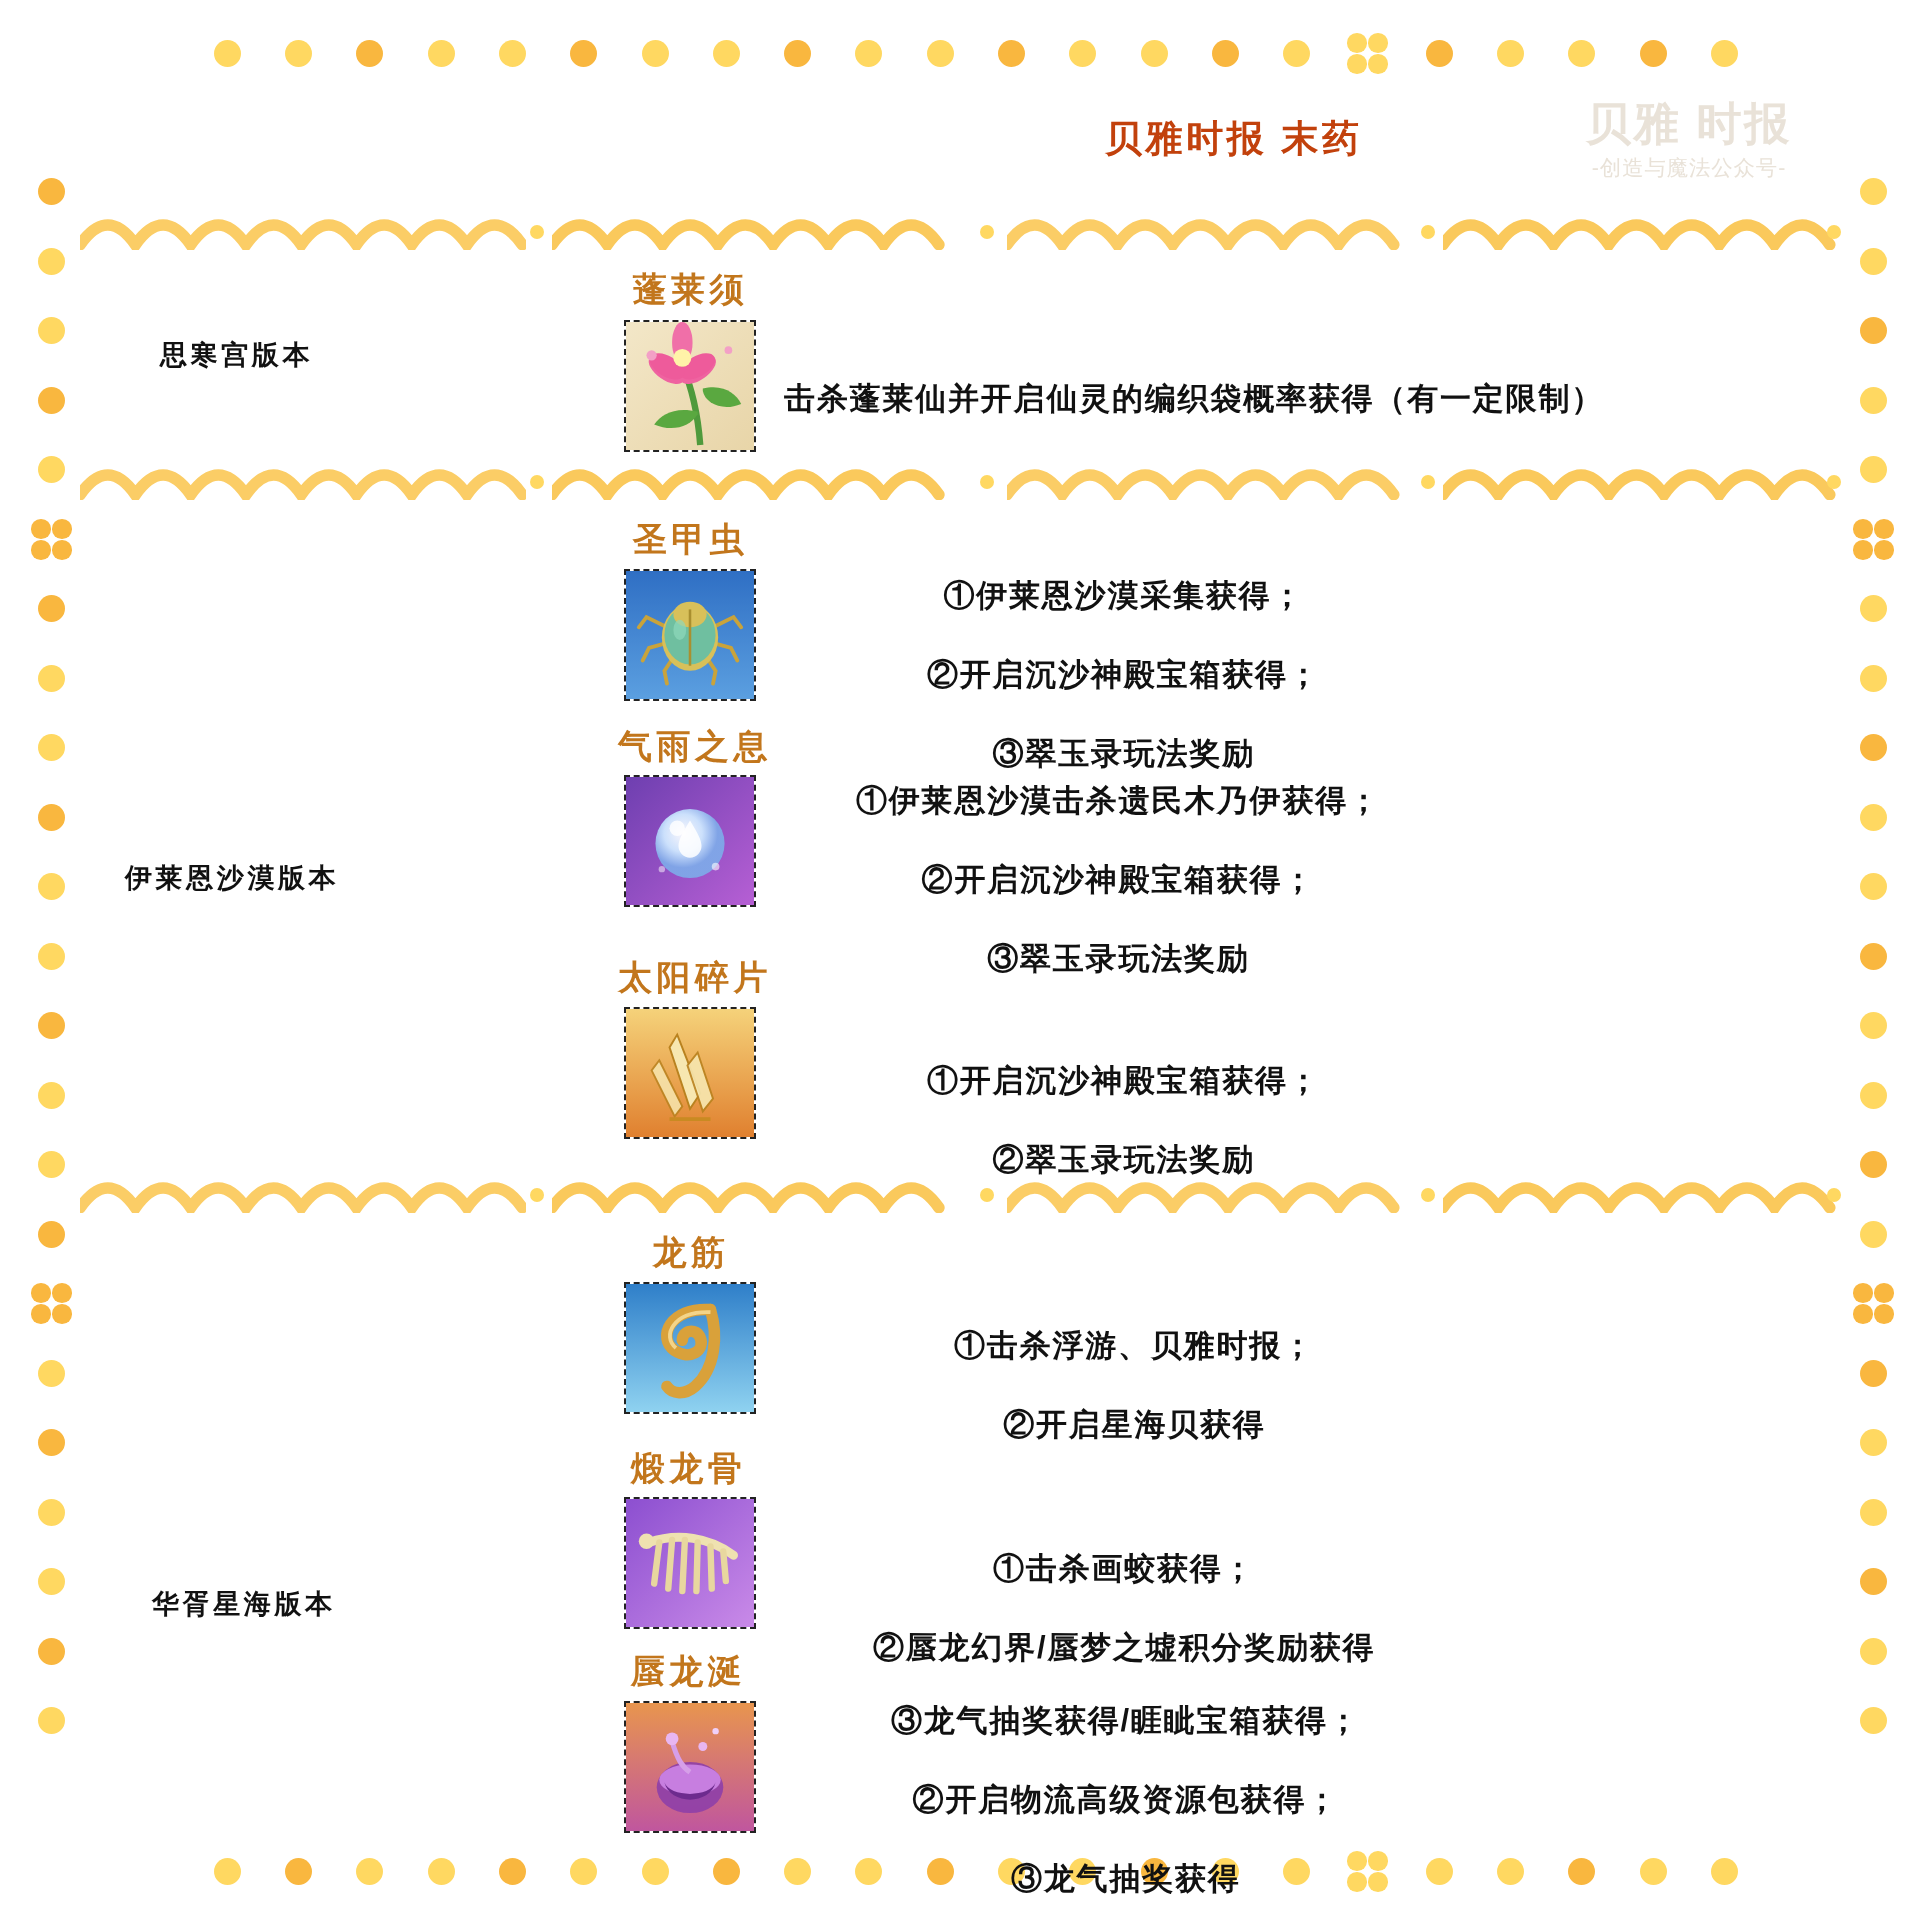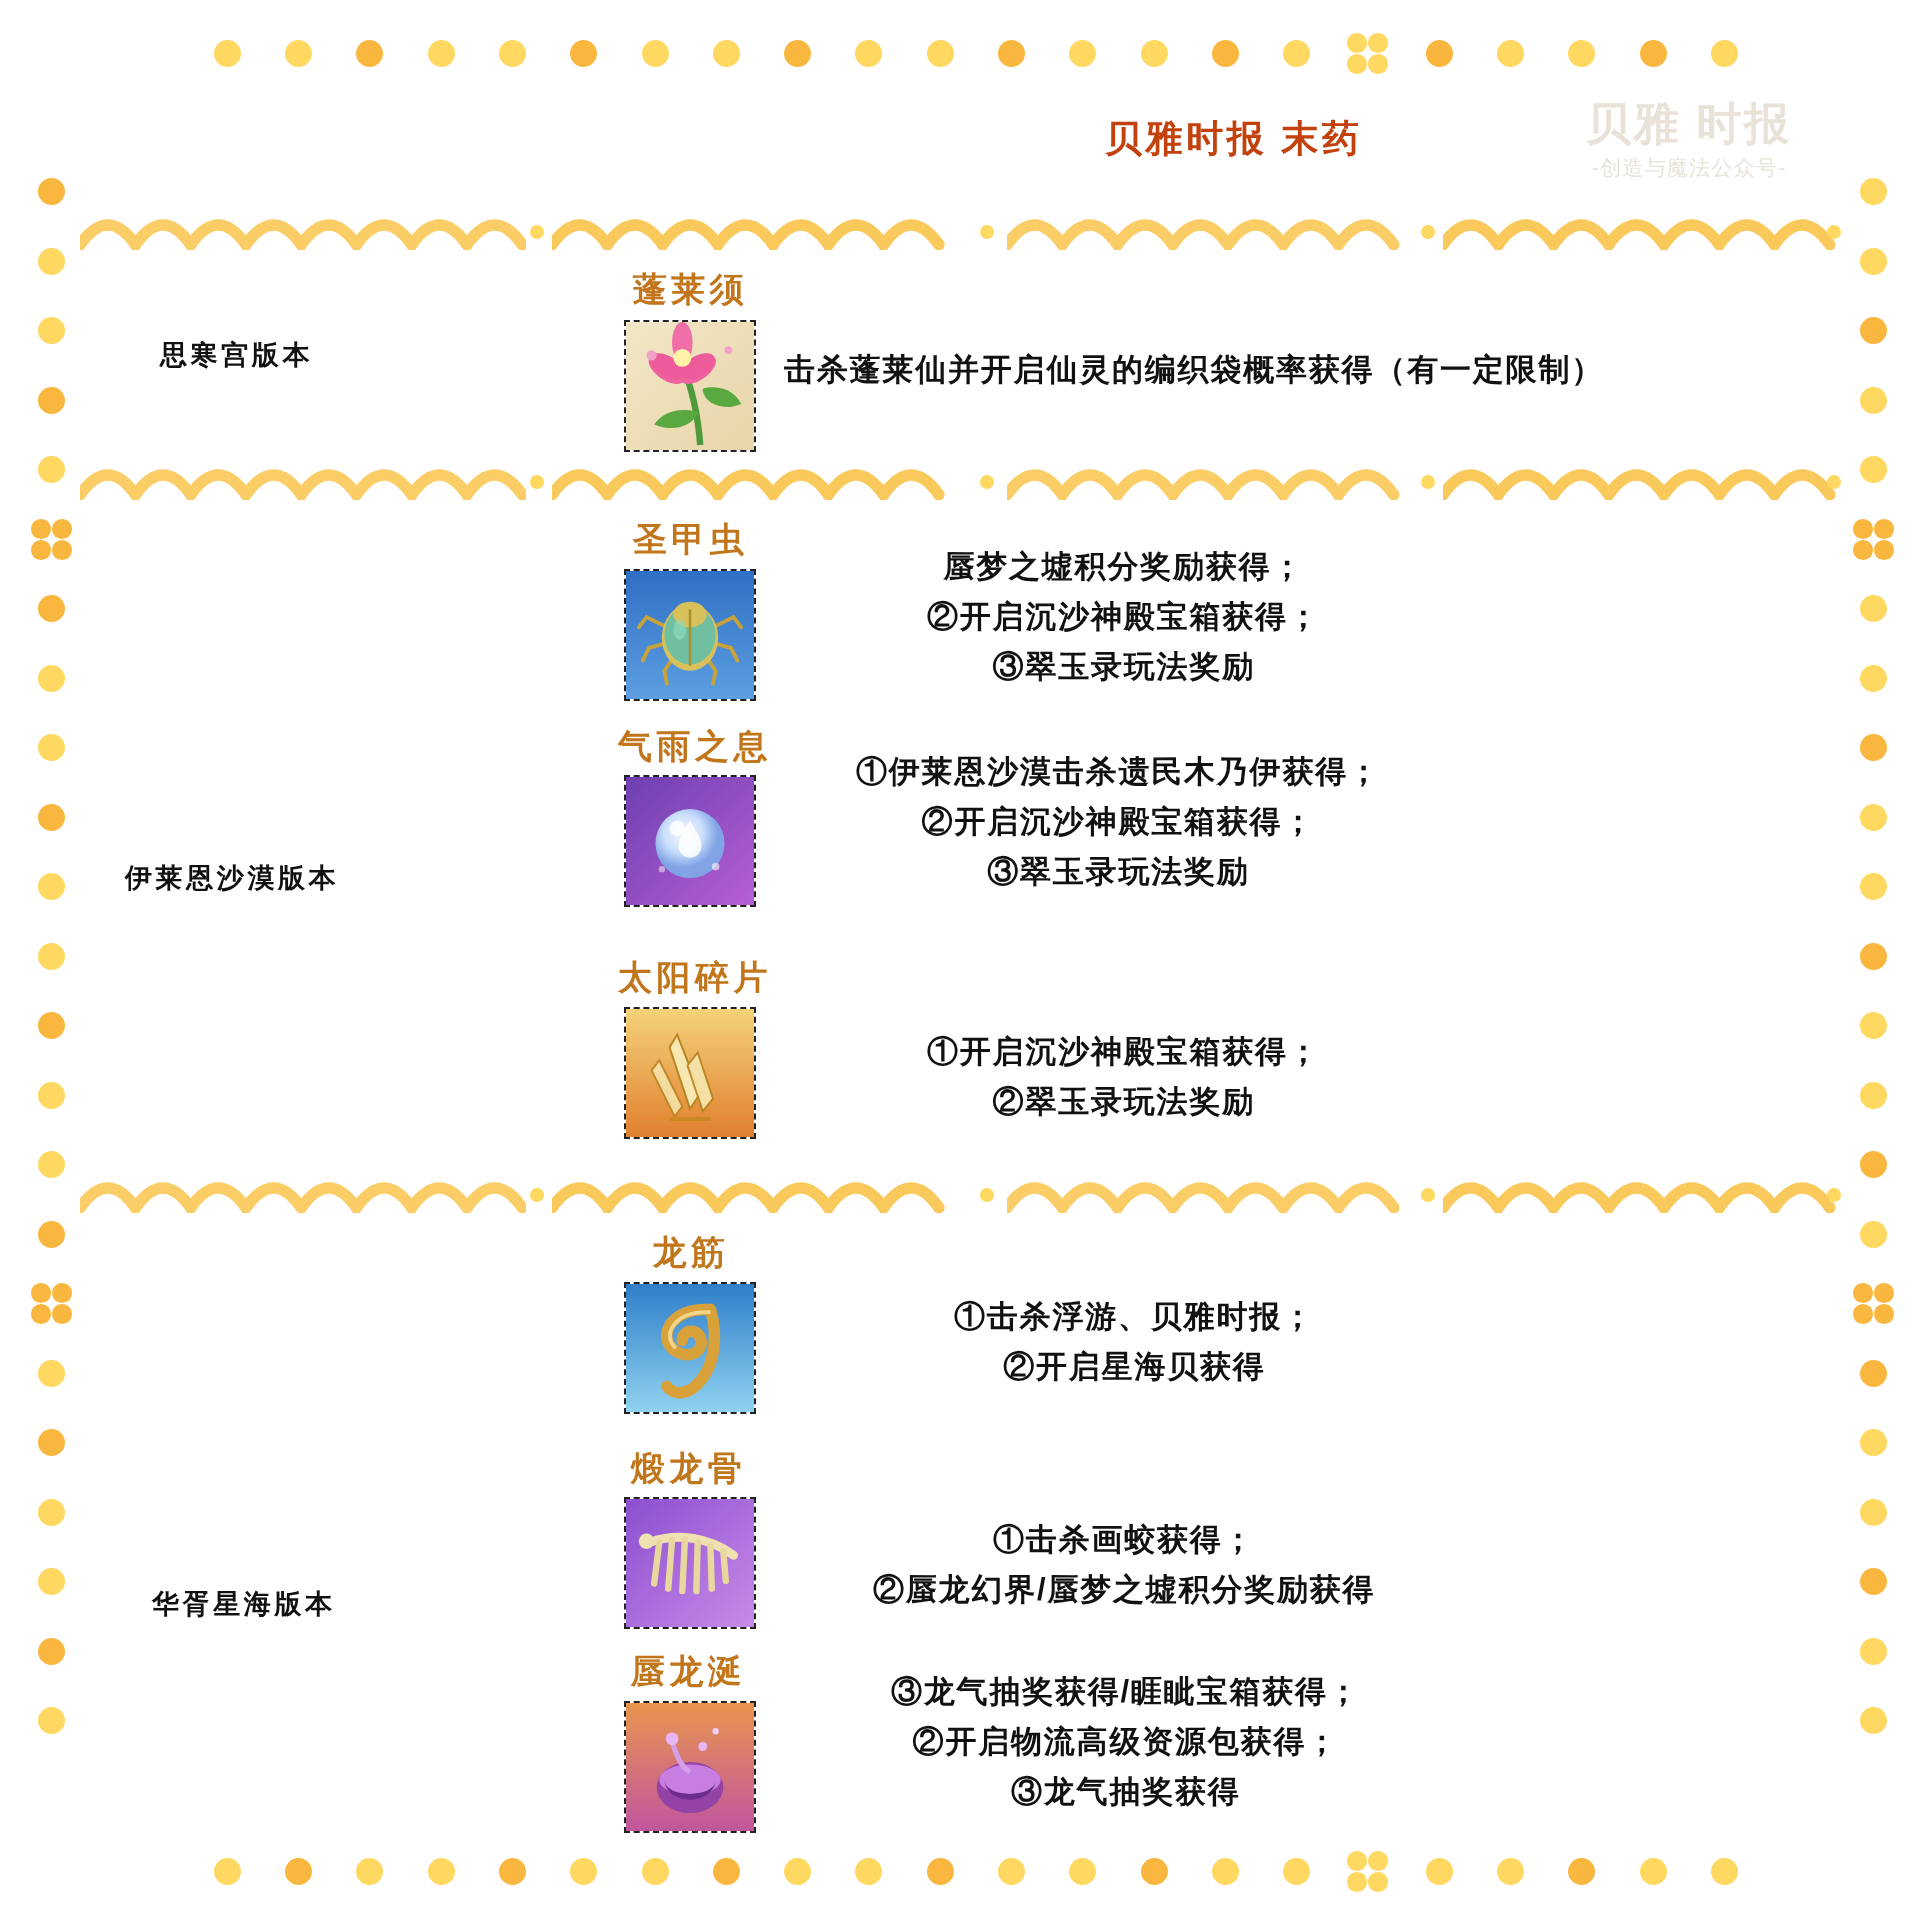--- a/index.html
+++ b/index.html
@@ -146,21 +146,21 @@
   }
   .desc {
     position: absolute;
     font-size: 31px;
     font-weight: bold;
     color: #111111;
     letter-spacing: 1.8px;
     line-height: 1.62;
     white-space: nowrap;
   }
-  .desc div { text-align: center; }
+  .desc div { text-align: center; margin-top: 29px; }
 </style>
 </head>
 <body>
 
 <div class="border-dots" id="border-layer">
     <div class="dot" style="left: 214px; top: 40px; width: 27px; height: 27px; background: rgb(255, 216, 97);"></div>
     <div class="dot" style="left: 285px; top: 40px; width: 27px; height: 27px; background: rgb(255, 216, 97);"></div>
     <div class="dot" style="left: 356px; top: 40px; width: 27px; height: 27px; background: rgb(249, 183, 63);"></div>
     <div class="dot" style="left: 428px; top: 40px; width: 27px; height: 27px; background: rgb(255, 216, 97);"></div>
     <div class="dot" style="left: 499px; top: 40px; width: 27px; height: 27px; background: rgb(255, 216, 97);"></div>
@@ -430,21 +430,21 @@
           </g>
           <ellipse cx="50" cy="52" rx="22" ry="26" fill="#d8c05a"></ellipse>
           <ellipse cx="50" cy="50" rx="20" ry="23" fill="#6fbfa0"></ellipse>
           <ellipse cx="50" cy="34" rx="13" ry="10" fill="#d8c05a"></ellipse>
           <path d="M50 30 L50 74" stroke="#a98f2f" stroke-width="2"></path>
           <ellipse cx="42" cy="46" rx="5" ry="8" fill="#8fd8bb" opacity="0.7"></ellipse>
         </svg>
       </div>
     </div>
     <div class="desc" style="left:820px; top:25px;">
-      <div>蜃梦之墟积分奖励获得；</div>
+      <div>①伊莱恩沙漠采集获得；</div>
       <div>②开启沉沙神殿宝箱获得；</div>
       <div>③翠玉录玩法奖励</div>
     </div>
   </div>
 
   <div class="item">
     <div class="item-name" style="left:481px; top:207px; width:214px;">气雨之息</div>
     <div class="item-icon" style="left:517px; top:258px;">
       <div class="icon-inner">
         <svg viewBox="0 0 100 100" width="100%" height="100%">

